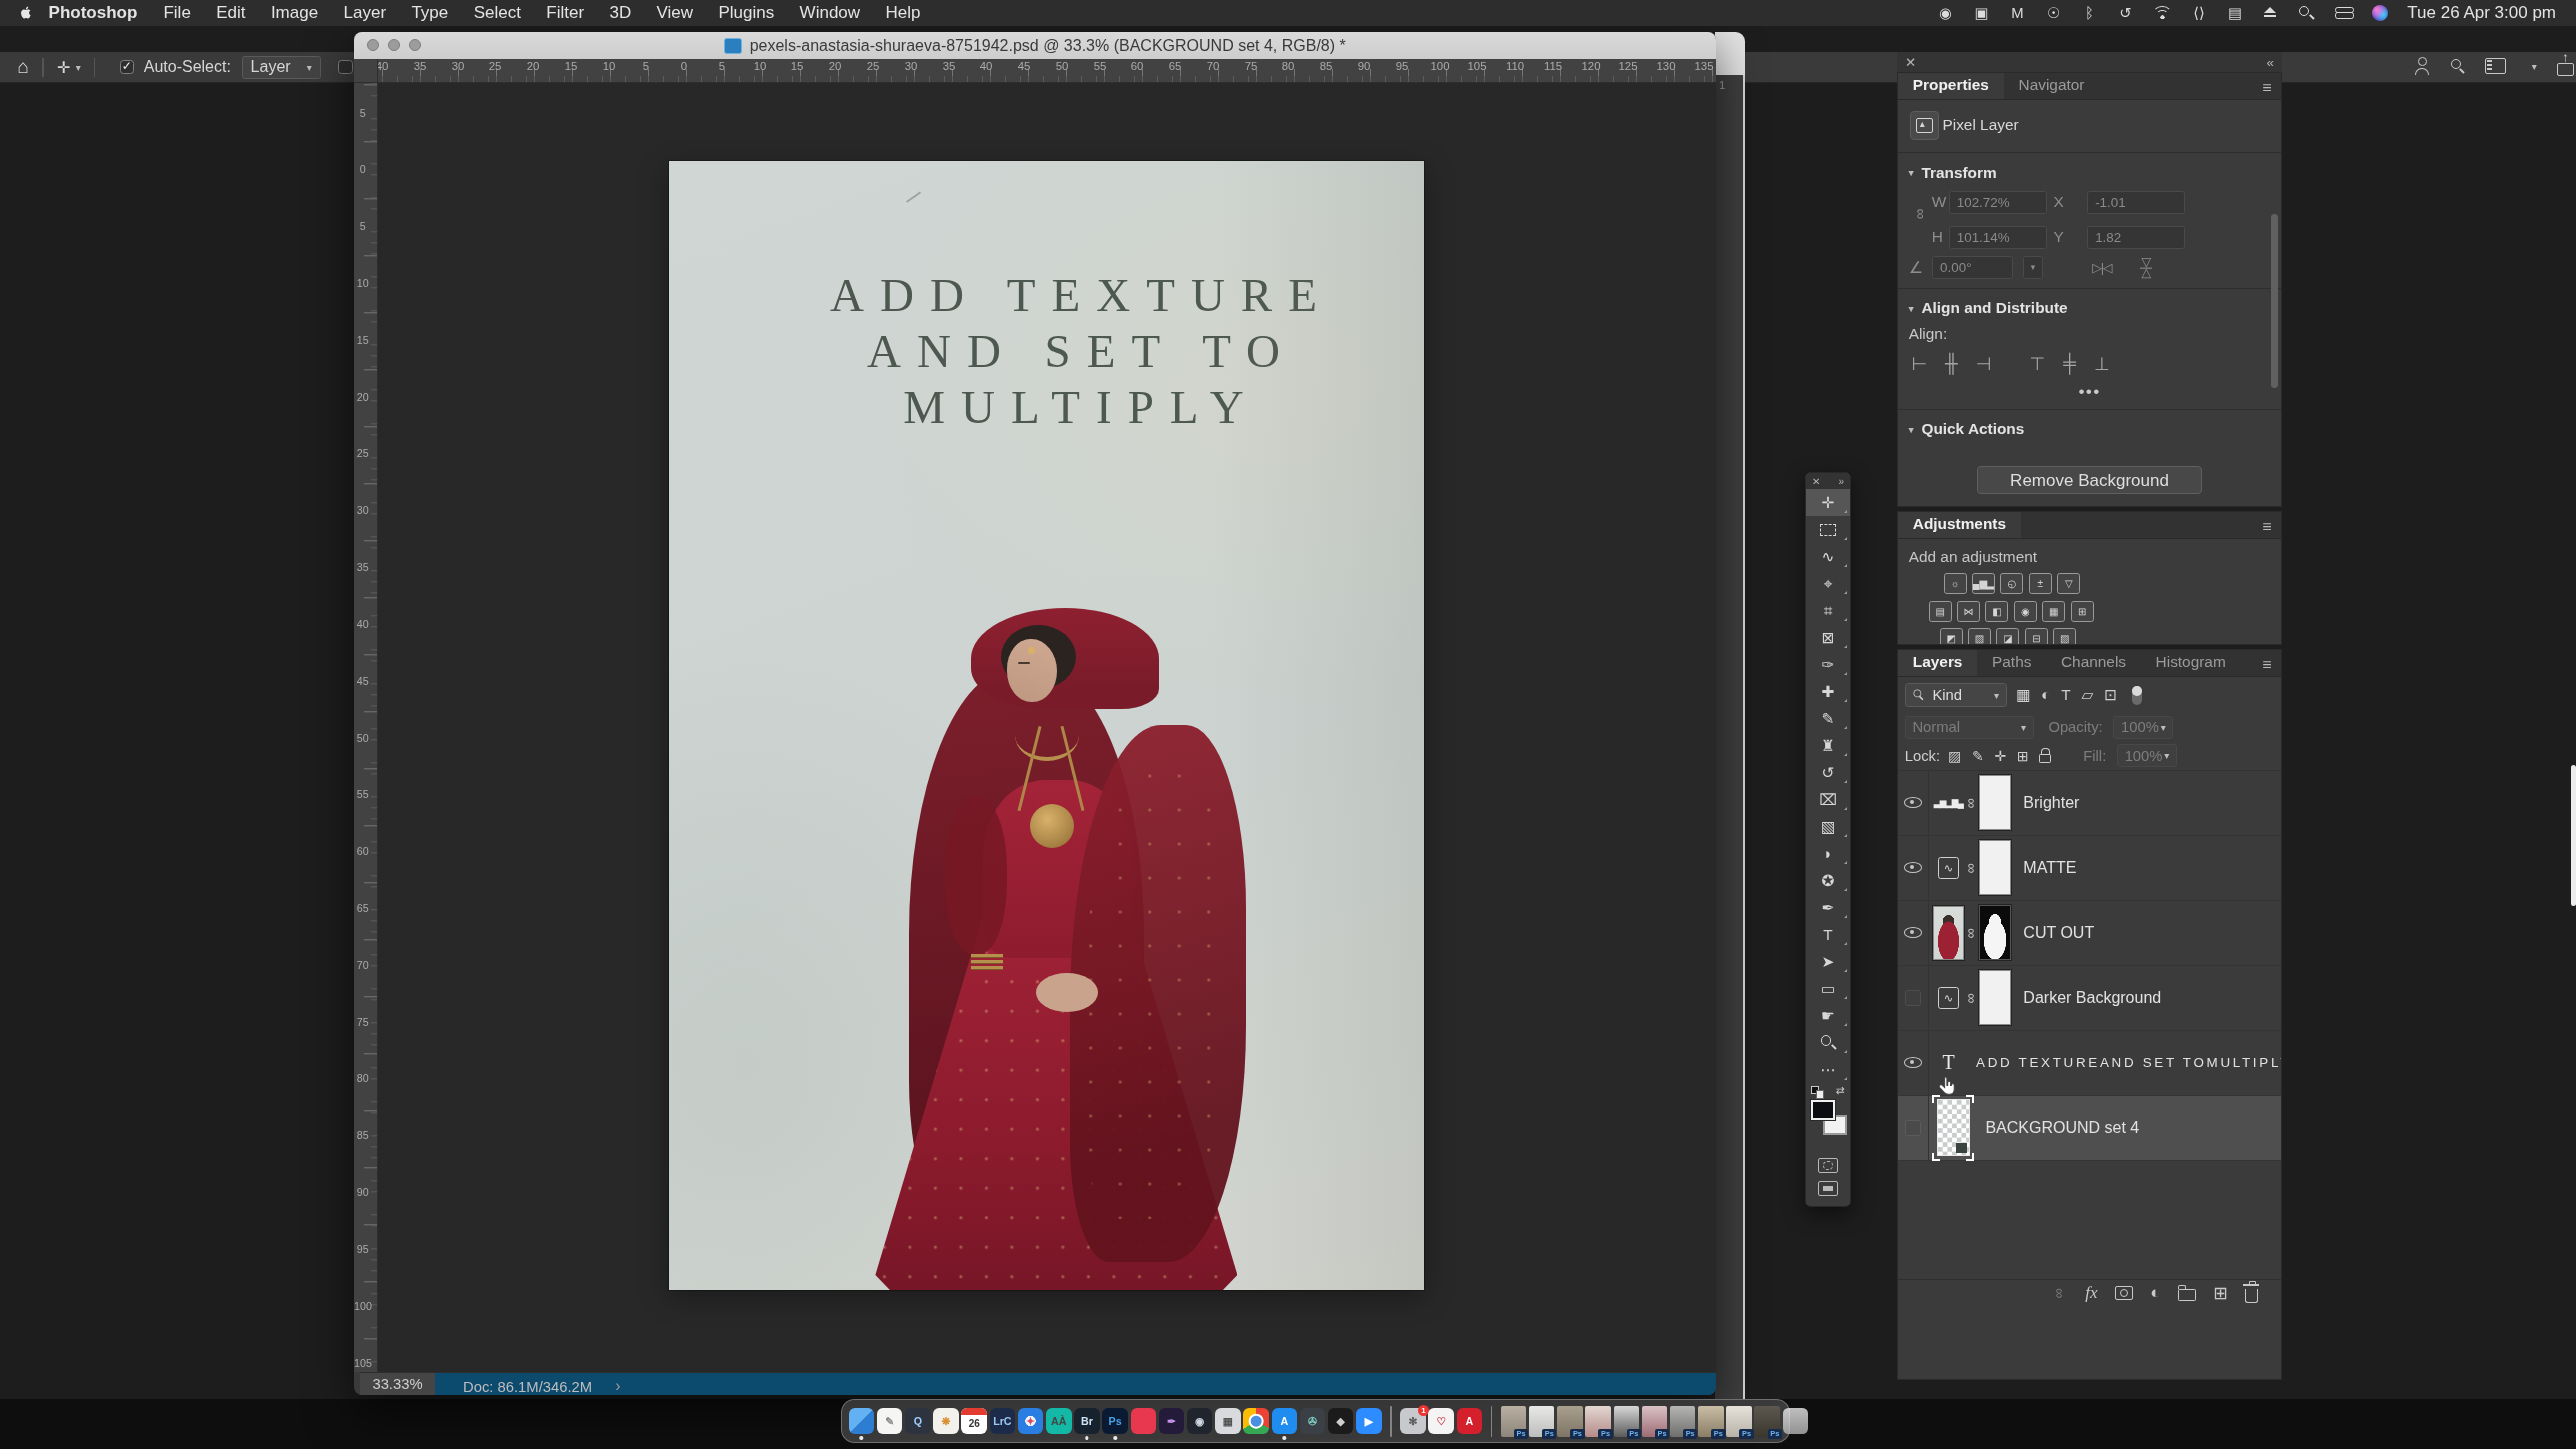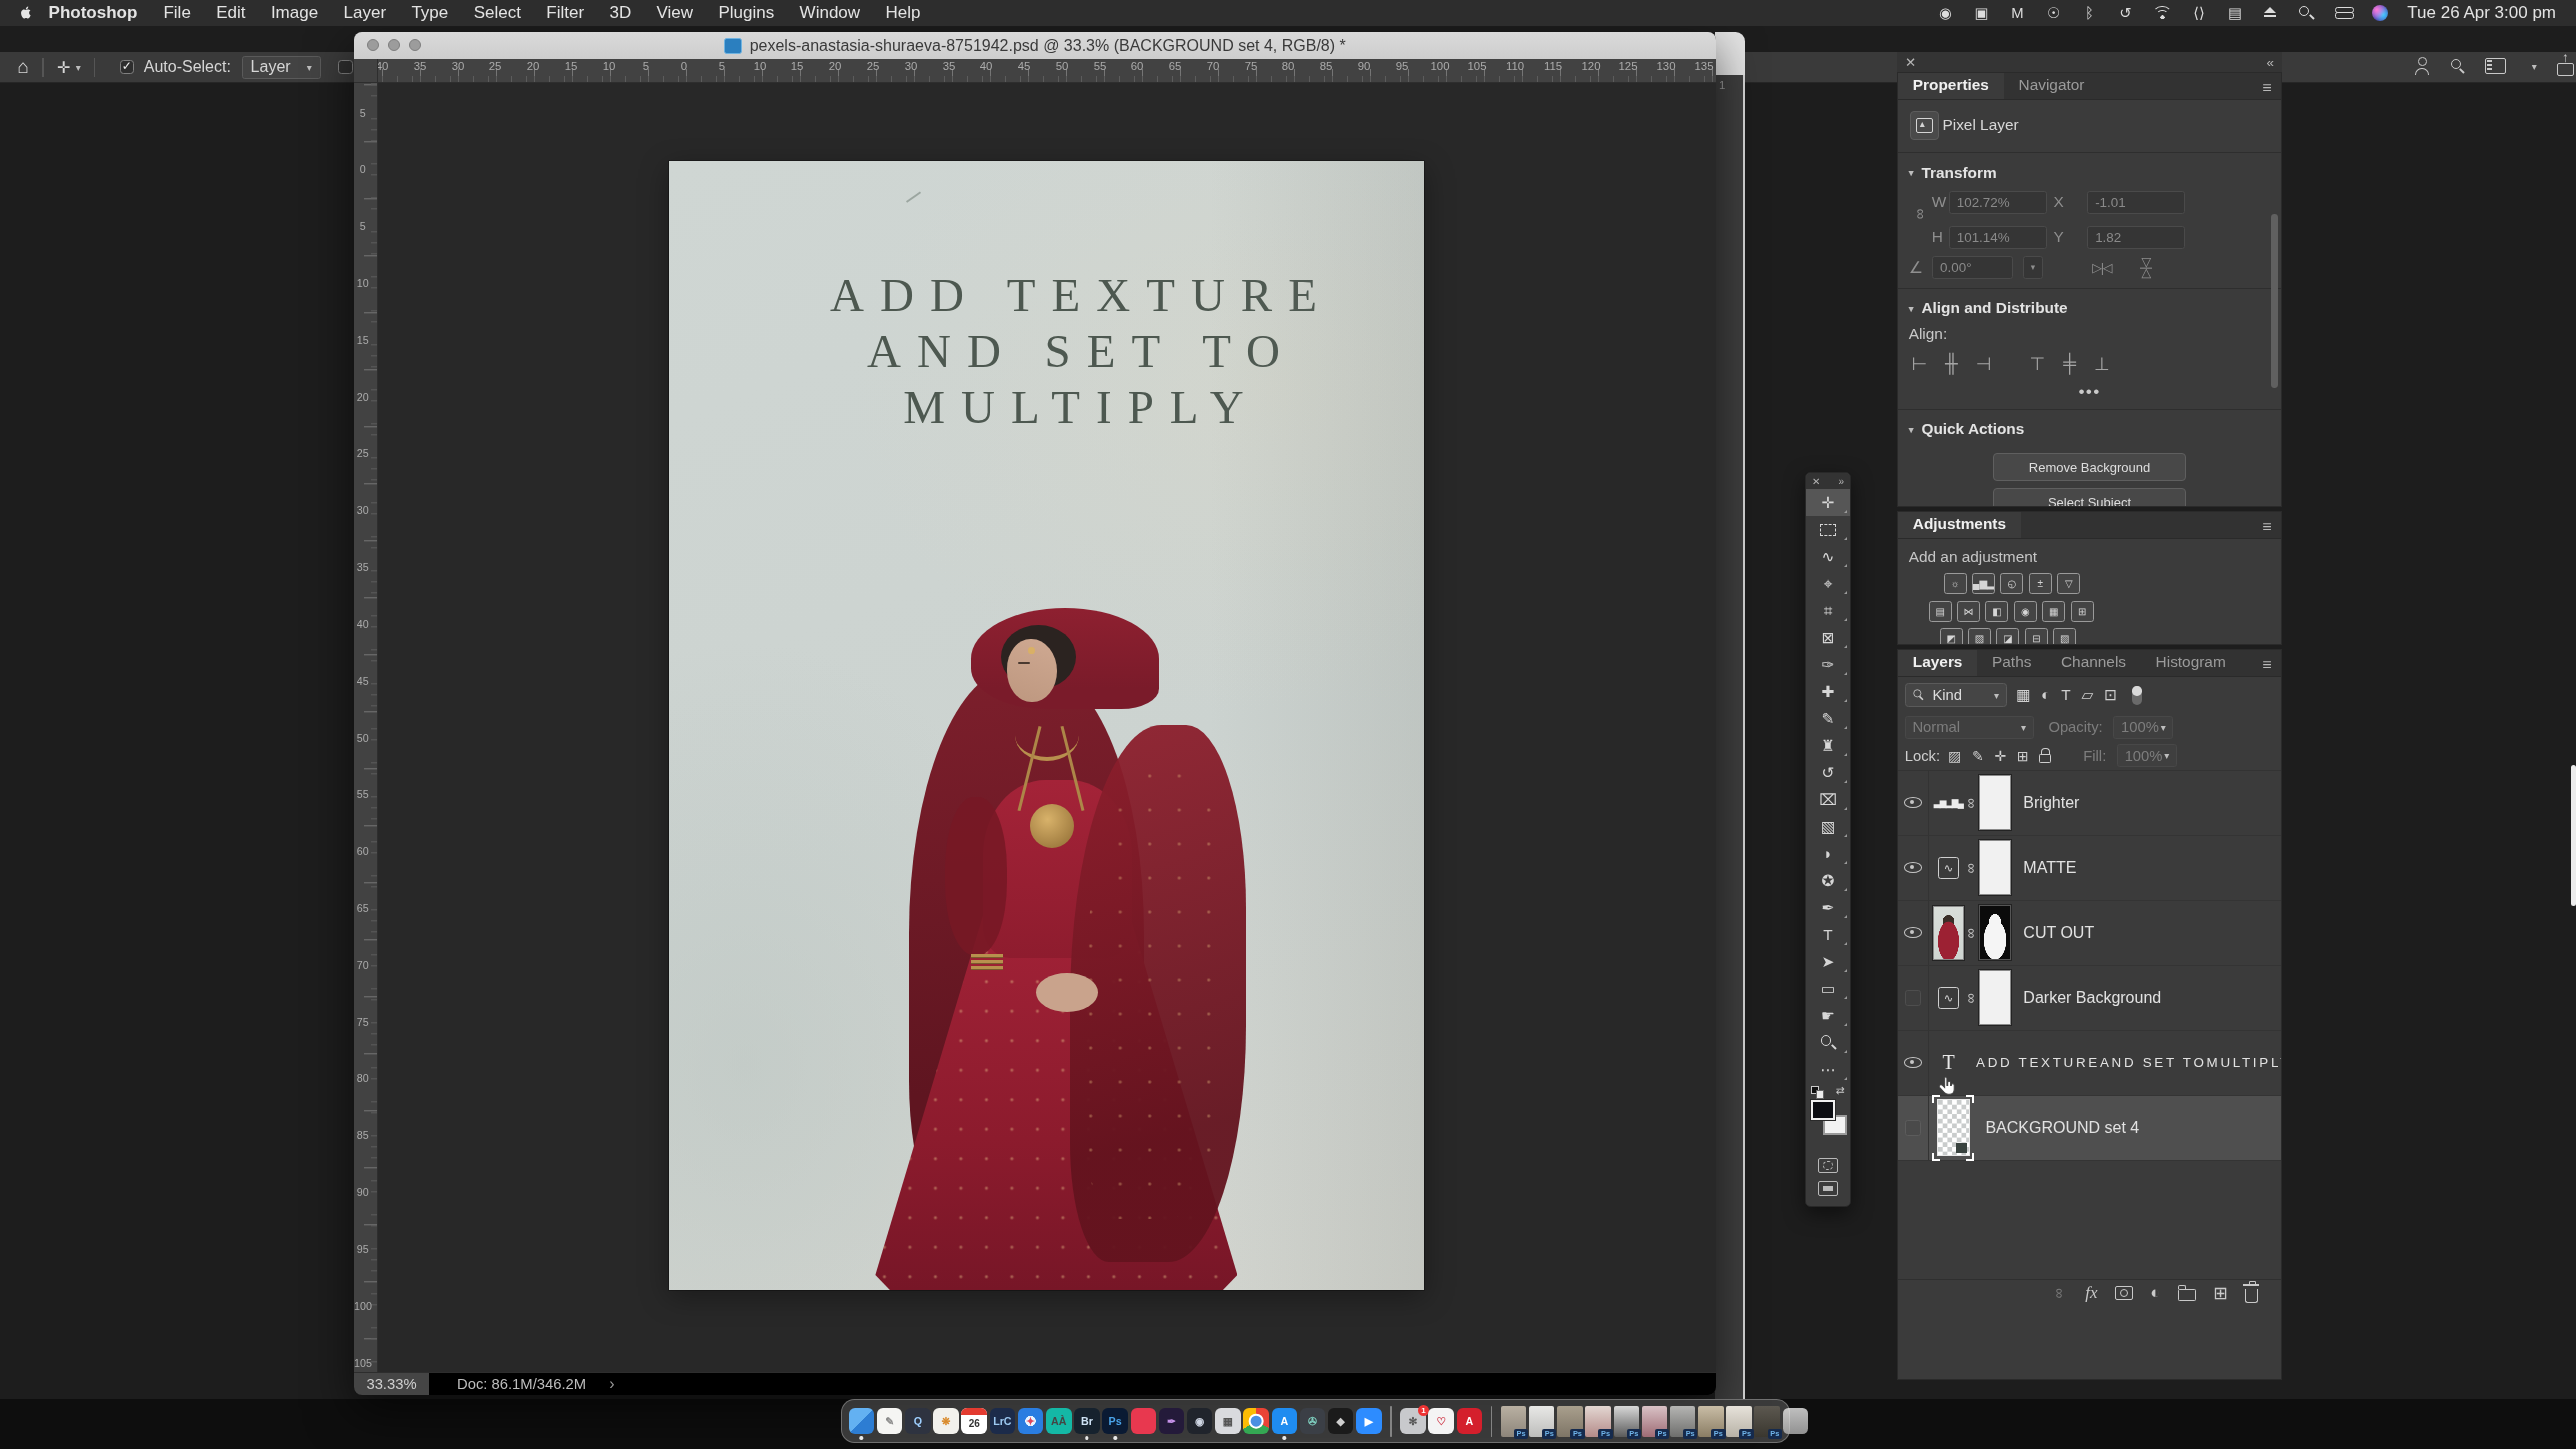--- a/index.html
+++ b/index.html
@@ -80,22 +80,22 @@
      background-image:repeating-linear-gradient(90deg,#5c5c5c 0 0.7px,transparent 0.7px 7.6px),
                       repeating-linear-gradient(90deg,#757575 0 0.7px,transparent 0.7px 38px);
      background-size:100% 6px,100% 13.4px;background-position:4px bottom,4px bottom;background-repeat:repeat-x}
   .rulerH .rnum{position:absolute;top:1.3px;font-size:11.4px;color:#ababab;transform:translateX(-50%)}
   .rulerV{position:absolute;left:0;top:51px;width:24px;bottom:23px;background:#424242;border-right:1.3px solid #2e2e2e;overflow:hidden;
      background-image:repeating-linear-gradient(180deg,#5c5c5c 0 0.7px,transparent 0.7px 11.3px),
                       repeating-linear-gradient(180deg,#757575 0 0.7px,transparent 0.7px 57px);
      background-size:6px 100%,13.4px 100%;background-position:right 1.3px,right 1.3px;background-repeat:repeat-y}
   .rulerV .rnum{position:absolute;left:0;width:17.4px;text-align:center;font-size:10.7px;color:#ababab;transform:translateY(-50%)}
   .viewport{position:absolute;left:24px;top:51px;right:0;bottom:23px;background:#282828}
-  .statusbar{position:absolute;left:0;bottom:0;right:0;height:23px;background:#000000;border-top:1.3px solid #2d2d2d;
-             display:flex;align-items:center;font-size:14.8px;color:#bdbdbd}
+  .statusbar{position:absolute;left:6px;bottom:0;right:0;height:23px;background:#0c4a6e;border-top:1.3px solid #2d2d2d;
+             display:flex;align-items:flex-end;font-size:14.8px;color:#bdbdbd}
   .zoomchip{width:75px;height:100%;background:#454545;display:flex;align-items:center;justify-content:center;color:#cfcfcf}
   .docsize{margin-left:28px}
   .st-chev{margin-left:23px;color:#999;font-size:16px}
 
   
   .photo{position:absolute;left:291px;top:78px;width:755px;height:1129px;overflow:hidden;
      background:
        radial-gradient(604px 470px at 80% 20%, rgba(214,214,202,.55), transparent 70%),
        radial-gradient(470px 604px at 10% 80%, rgba(186,196,192,.5), transparent 70%),
        linear-gradient(160deg,#cfd6d3 0%,#ccd3d0 55%,#d3d5cf 100%);
@@ -188,22 +188,22 @@
   .tgrid{display:grid;grid-template-columns:23px 17.4px 98px 23px 17.4px 98px;align-items:center;row-gap:12px;color:#8f8f8f;padding:1.3px 0 4px}
   .chain8{display:inline-block;transform:rotate(90deg);font-size:14.8px;color:#8f8f8f;grid-row:span 2}
   .tfield{height:23px;background:#353535;border:0.7px solid #4a4a4a;border-radius:2.7px;display:flex;align-items:center;padding:0 6.7px;font-size:13.4px;color:#8a8a8a}
   .anglerow{display:flex;align-items:center;gap:9.4px;color:#8f8f8f;padding:2.7px 0 5.4px}
   .minibox{width:20px;height:23px;background:#353535;border:0.7px solid #4a4a4a;border-radius:2.7px;display:flex;align-items:center;justify-content:center;font-size:8.7px}
   .fliph,.flipv{font-size:12.7px;letter-spacing:-1.3px}
   .flipv{display:inline-block;transform:rotate(90deg)}
   .alignrow{display:flex;gap:18px;color:#a5a5a5;font-size:18px;padding:2.7px 0 1.3px 2.7px}
   .alignrow [data-tool="align-top"]{margin-left:20px}
   .dots3{text-align:center;color:#c9c9c9;font-size:17.4px;letter-spacing:1.3px;padding:5.4px 0 2.7px}
-  .qa-btn{display:block;width:193px;height:28px;margin:7px auto 0;background:#484848;border:0.7px solid #5f5f5f;border-radius:4px;
-          color:#dedede;font-size:13px;text-align:center;line-height:27px}
+  .qa-btn{display:block;width:225px;height:28px;margin:20px auto 0;background:#484848;border:0.7px solid #5f5f5f;border-radius:4px;
+          color:#dedede;font-size:17px;text-align:center;line-height:27px}
   .pscroll{position:absolute;right:3.4px;top:141px;width:6.7px;height:174px;background:#606060;border-radius:3.4px}
   .addadj{color:#c6c6c6;padding:4px 0 6.7px}
   .adjrow{display:flex;gap:5.4px;margin-bottom:6.7px}
   .adjrow.r1{margin-left:35px}.adjrow.r2{margin-left:20px}.adjrow.r3{margin-left:31px}
   .aicon{width:23px;height:21px;border:1.3px solid #9a9a9a;border-radius:2.7px;background:#444;color:#d5d5d5;
          display:flex;align-items:center;justify-content:center;font-size:10px;overflow:hidden}
 
   
   .filterrow{display:flex;align-items:center;gap:9.4px;padding:6px 6.7px 6px 6.7px}
   .kindbox{width:102px;height:24px;background:#454545;border:0.7px solid #5a5a5a;border-radius:3.4px;display:flex;align-items:center;gap:6.7px;padding:0 6.7px;font-size:14.8px}

